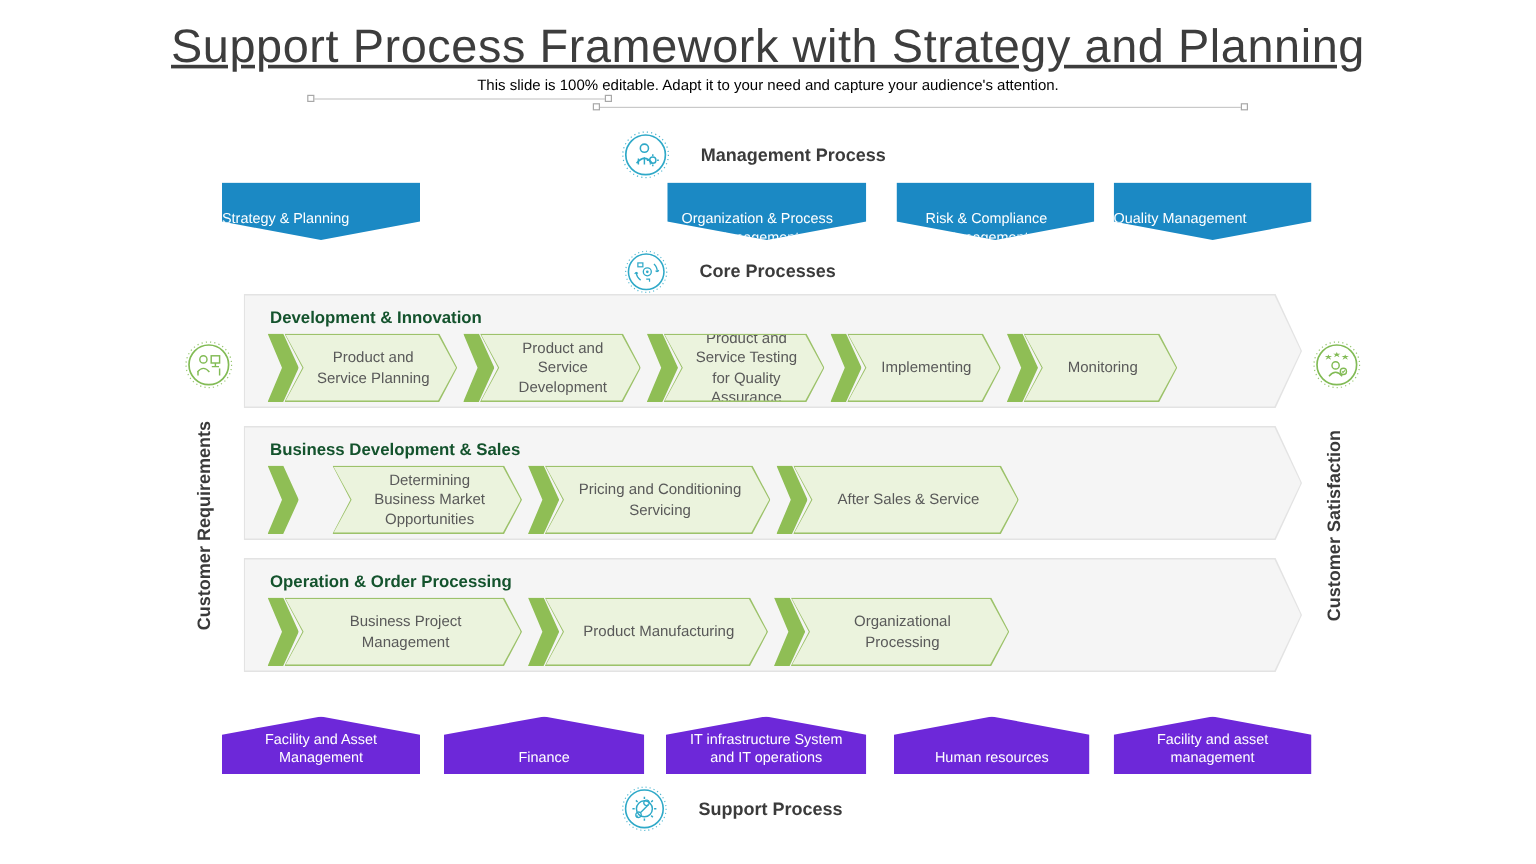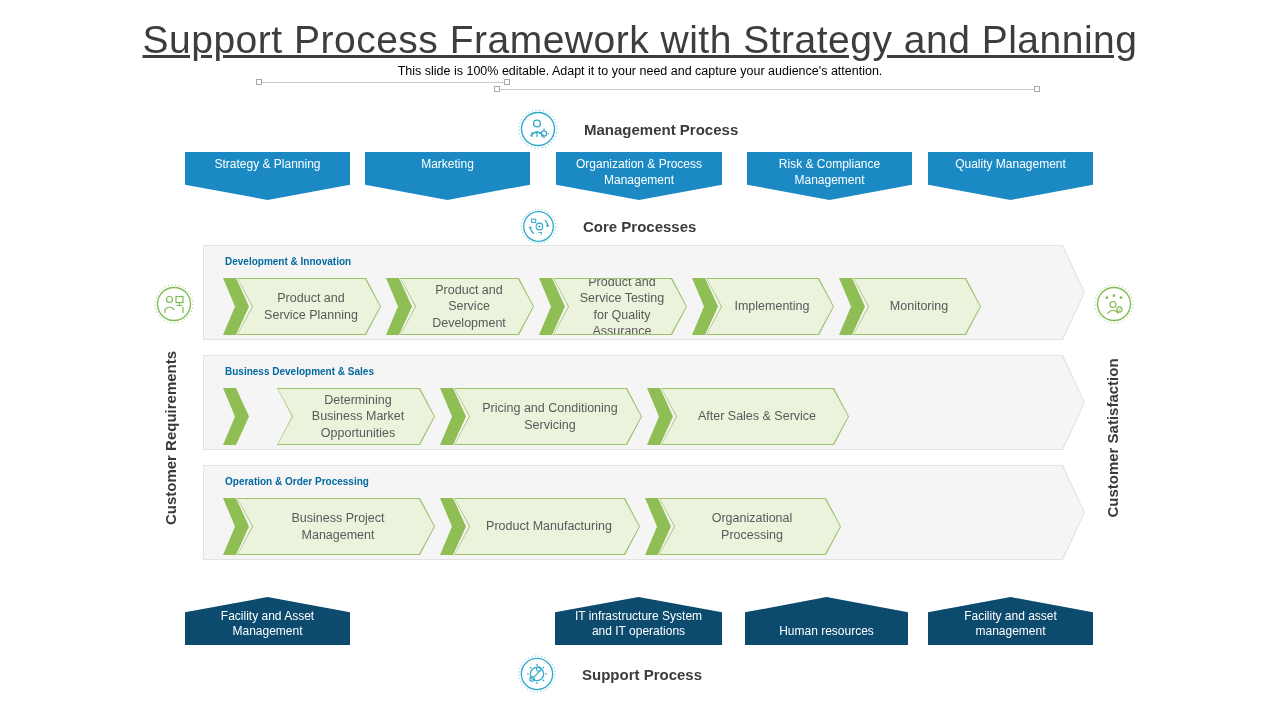--- a/index.html
+++ b/index.html
@@ -33,26 +33,26 @@
   .sec-header { position: absolute; display: flex; align-items: center; }
   .sec-header .label {
     font-size: 15px; font-weight: bold; color: #3b3b3b; margin-left: 26px;
   }
   .circle-icon { width: 40px; height: 40px; flex: none; }
   
   .tshape {
     position: absolute; top: 152px; height: 48px;
     background: #1b89c4;
     clip-path: polygon(0 0, 100% 0, 100% 68%, 50% 100%, 0 68%);
-    display: flex; align-items: flex-start; justify-content: center;
-    padding-top: 5px;
+    display: flex; align-items: flex-start; justify-content: flex-start;
+    padding-top: 23px;
   }
   .bshape {
     position: absolute; top: 597px; height: 48px;
-    background: #0c4a6e;
+    background: #6d28d9;
     clip-path: polygon(50% 0, 100% 32%, 100% 100%, 0 100%, 0 32%);
     display: flex; align-items: flex-end; justify-content: center;
     padding-bottom: 5px;
   }
   .tshape .lbl, .bshape .lbl {
     color: #ffffff; font-size: 12px; line-height: 1.3; text-align: center;
     max-width: 150px;
   }
   
   .band {
@@ -60,21 +60,21 @@
     clip-path: polygon(0 0, calc(100% - 22px) 0, 100% 50%, calc(100% - 22px) 100%, 0 100%);
     background: #e3e3e3;
   }
   .band-inner {
     position: absolute; inset: 1px;
     clip-path: polygon(0 0, calc(100% - 22px) 0, 100% 50%, calc(100% - 22px) 100%, 0 100%);
     background: #f5f5f5;
   }
   .band-title {
     position: absolute; left: 22px; top: 11px;
-    font-size: 10px; font-weight: bold; color: #0369a1;
+    font-size: 14px; font-weight: bold; color: #14532d;
   }
   .steps { position: absolute; left: 20px; top: 33px; display: flex; gap: 5px; height: 57px; }
   .step { display: flex; height: 57px; }
   .step-chevron {
     width: 26px; height: 57px; flex: none; z-index: 0;
     background: #8fbe55;
     clip-path: polygon(0 0, 13px 0, 100% 50%, 13px 100%, 0 100%, 12px 50%);
   }
   .step-body {
     position: relative; height: 57px; margin-left: -12px; z-index: 1;
@@ -125,23 +125,20 @@
       <path d="M12.5 27 q6.5 -8 13 0" fill="none" stroke="#2fa9c8" stroke-width="1.3"></path>
       <circle cx="26" cy="24.5" r="2.6" fill="none" stroke="#2fa9c8" stroke-width="1.2"></circle>
       <path d="M26 20.9 v-1.4 M26 28.1 v1.4 M22.4 24.5 h-1.4 M29.6 24.5 h1.4" stroke="#2fa9c8" stroke-width="1.2"></path>
       <path d="M14 23 v5 M19 22 v6 M24 28 v-1" stroke="#2fa9c8" stroke-width="1.2"></path>
     </svg>
     <span class="label">Management Process</span>
   </div>
 
   <div class="tshape" style="left:185px; width:165px;">
     <span class="lbl">Strategy &amp; Planning</span>
-  </div>
-  <div class="tshape" style="left:365px; width:165px;">
-    <span class="lbl">Marketing</span>
   </div>
   <div class="tshape" style="left:556px; width:166px;">
     <span class="lbl">Organization  &amp; Process Management</span>
   </div>
   <div class="tshape" style="left:747px; width:165px;">
     <span class="lbl">Risk &amp; Compliance Management</span>
   </div>
   <div class="tshape" style="left:928px; width:165px;">
     <span class="lbl">Quality Management</span>
   </div>
@@ -289,20 +286,23 @@
     <circle cx="19" cy="20.5" r="3" fill="none" stroke="#82bb55" stroke-width="1.2"></circle>
     <path d="M13.5 29.5 q5.5 -6.5 11 0" fill="none" stroke="#82bb55" stroke-width="1.2"></path>
     <circle cx="25.5" cy="25.5" r="2.6" fill="none" stroke="#82bb55" stroke-width="1.1"></circle>
     <path d="M24.3 25.5 l0.9 0.9 l1.6 -1.8" fill="none" stroke="#82bb55" stroke-width="1"></path>
   </svg>
   <div class="vlabel right">Customer Satisfaction</div>
 
   <div class="bshape" style="left:185px; width:165px;">
     <span class="lbl">Facility and Asset Management</span>
   </div>
+  <div class="bshape" style="left:370px; width:167px;">
+    <span class="lbl">Finance</span>
+  </div>
   <div class="bshape" style="left:555px; width:167px;">
     <span class="lbl">IT infrastructure System and IT operations</span>
   </div>
   <div class="bshape" style="left:745px; width:163px;">
     <span class="lbl">Human resources</span>
   </div>
   <div class="bshape" style="left:928px; width:165px;">
     <span class="lbl">Facility and asset management</span>
   </div>
 

